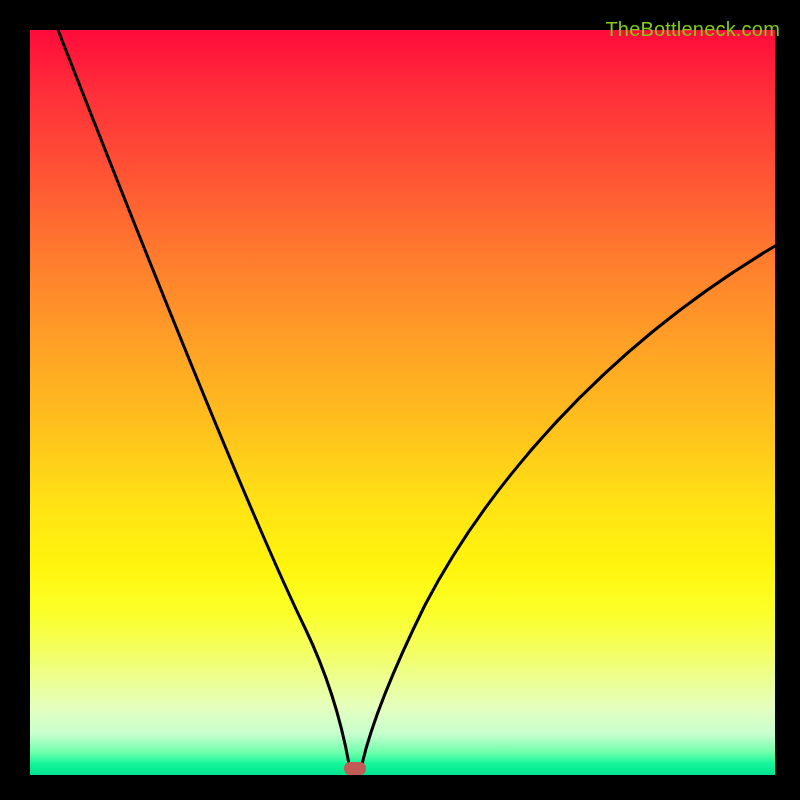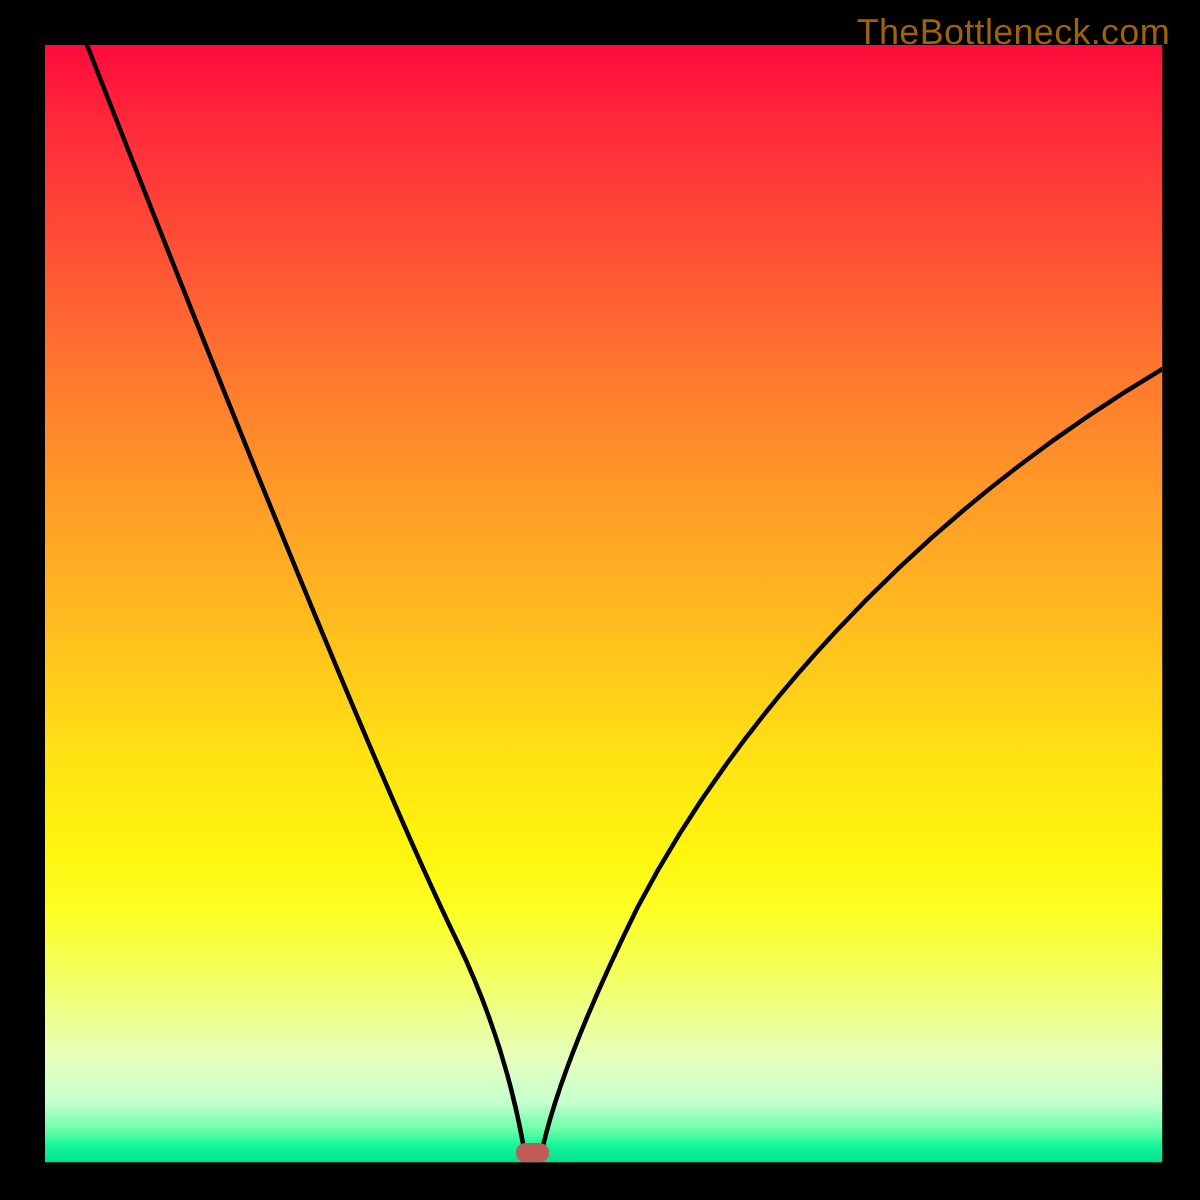--- a/index.html
+++ b/index.html
@@ -6,24 +6,24 @@
   body {
     width: 800px;
     height: 800px;
     background: #000;
     position: relative;
     overflow: hidden;
     font-family: Arial, Helvetica, sans-serif;
   }
   .watermark {
     position: absolute;
-    top: 8px;
+    top: 18px;
     right: 20px;
-    color: #a16207;
-    font-size: 24px;
+    color: #84cc16;
+    font-size: 20px;
     font-weight: 500;
     letter-spacing: 0.2px;
     z-index: 5;
   }
   .plot-area {
     position: absolute;
     left: 30px;
     top: 30px;
     width: 745px;
     height: 745px;

